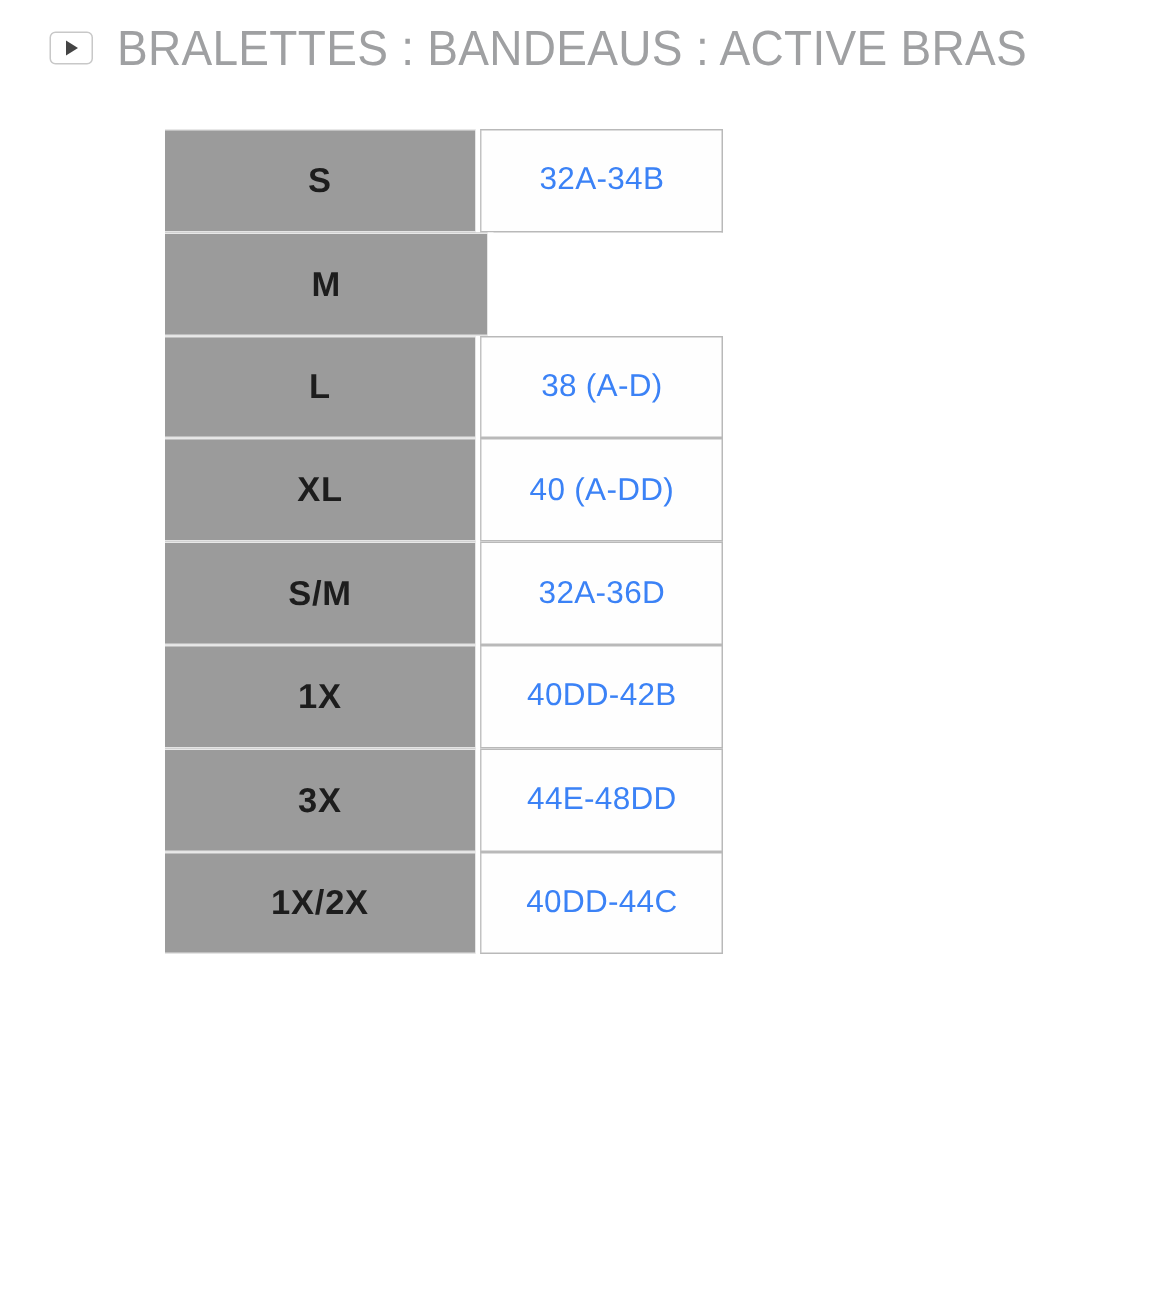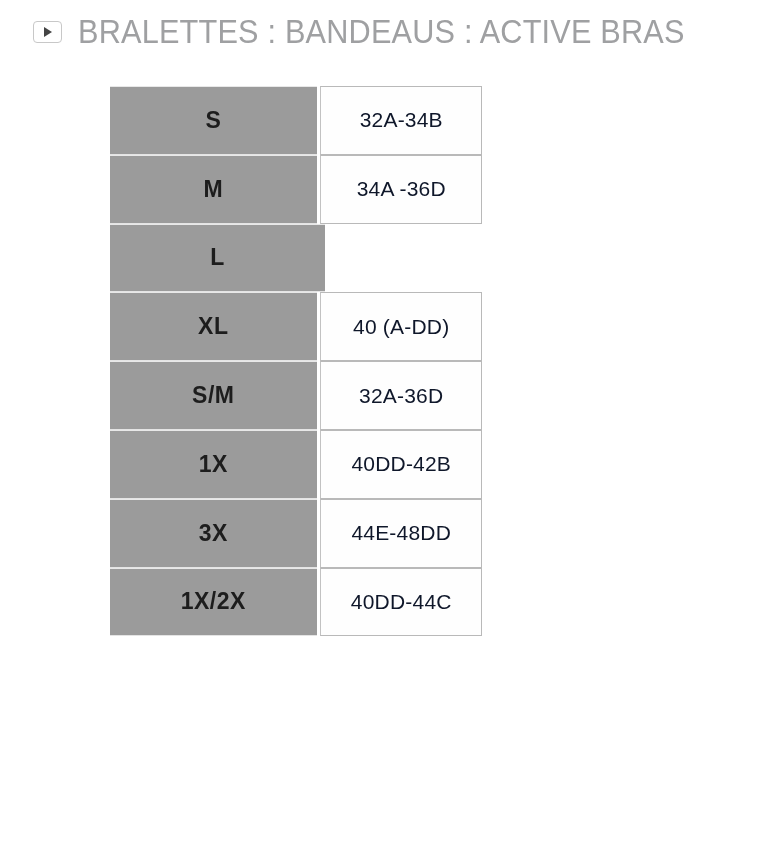--- a/index.html
+++ b/index.html
@@ -97,21 +97,21 @@
     background: #fefefe;
     border: 1px solid #b9b9b9;
     border-left: 1px solid #c2c2c2;
     display: flex;
     align-items: center;
     justify-content: center;
     box-sizing: border-box;
     font-family: "Liberation Sans", sans-serif;
     font-size: 21px;
     font-weight: 400;
-    color: #0f172a;
+    color: #3b82f6;
     letter-spacing: 0.2px;
     white-space: nowrap;
   }
 </style>
 </head>
 <body>
 
 <div class="header-bar">
   <div class="play-toggle">
     <span class="tri"></span>
@@ -121,25 +121,25 @@
 
 <div class="size-table">
     <div class="size-row">
       <div class="cell-size">S</div>
       <div class="cell-gap"></div>
       <div class="cell-range">32A-34B</div>
     </div>
     <div class="size-row">
       <div class="cell-size">M</div>
       <div class="cell-gap"></div>
-      <div class="cell-range">34A -36D</div>
     </div>
     <div class="size-row">
       <div class="cell-size">L</div>
       <div class="cell-gap"></div>
+      <div class="cell-range">38 (A-D)</div>
     </div>
     <div class="size-row">
       <div class="cell-size">XL</div>
       <div class="cell-gap"></div>
       <div class="cell-range">40 (A-DD)</div>
     </div>
     <div class="size-row">
       <div class="cell-size">S/M</div>
       <div class="cell-gap"></div>
       <div class="cell-range">32A-36D</div>

